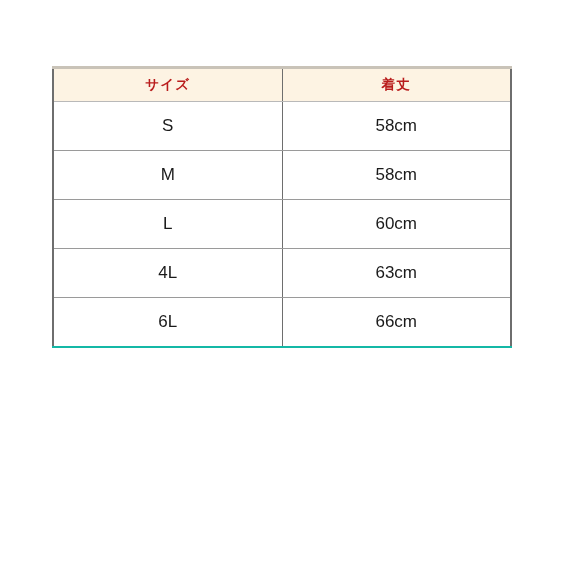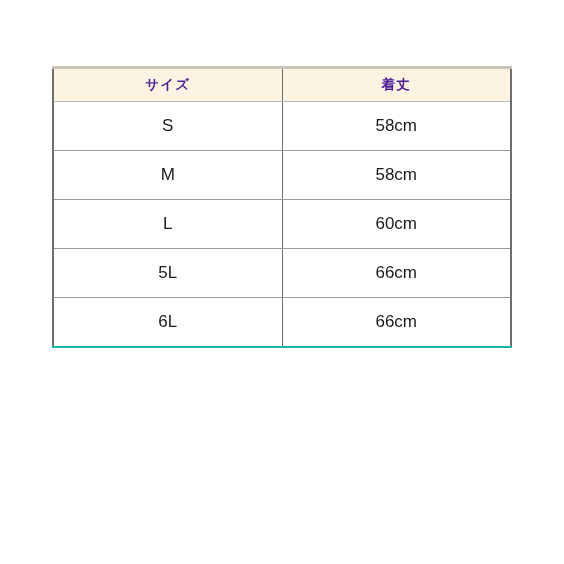--- a/index.html
+++ b/index.html
@@ -38,21 +38,21 @@
     background: #ffffff;
   }
 
   table.size-chart col.col-size  { width: 229px; }
   table.size-chart col.col-value { width: 229px; }
 
   
   table.size-chart thead th {
     height: 32px;
     background: #fdf3e3;
-    color: #4c1d95;
+    color: #b91c1c;
     font-size: 13.5px;
     font-weight: bold;
     letter-spacing: 1.2px;
     text-align: center;
     vertical-align: middle;
     padding: 0;
     border-top: 3px solid #c9c3b8;
     border-bottom: 1px solid #b9b9b9;
     border-left: 2px solid #6e6e6e;
     border-right: 2px solid #6e6e6e;
@@ -114,22 +114,22 @@
           </tr>
           <tr>
             <td class="cell-size">M</td>
             <td class="cell-value">58cm</td>
           </tr>
           <tr>
             <td class="cell-size">L</td>
             <td class="cell-value">60cm</td>
           </tr>
           <tr>
-            <td class="cell-size">5L</td>
-            <td class="cell-value">66cm</td>
+            <td class="cell-size">4L</td>
+            <td class="cell-value">63cm</td>
           </tr>
           <tr>
             <td class="cell-size">6L</td>
             <td class="cell-value">66cm</td>
           </tr>
         </tbody>
     </table>
   </div>
 
 </div>

